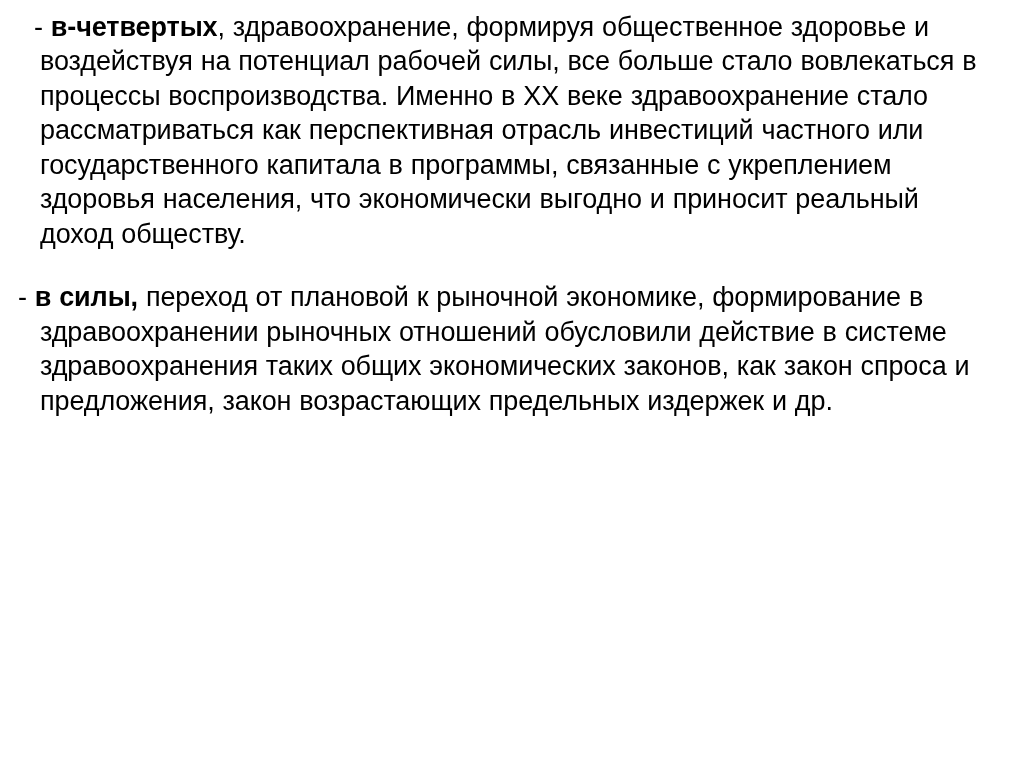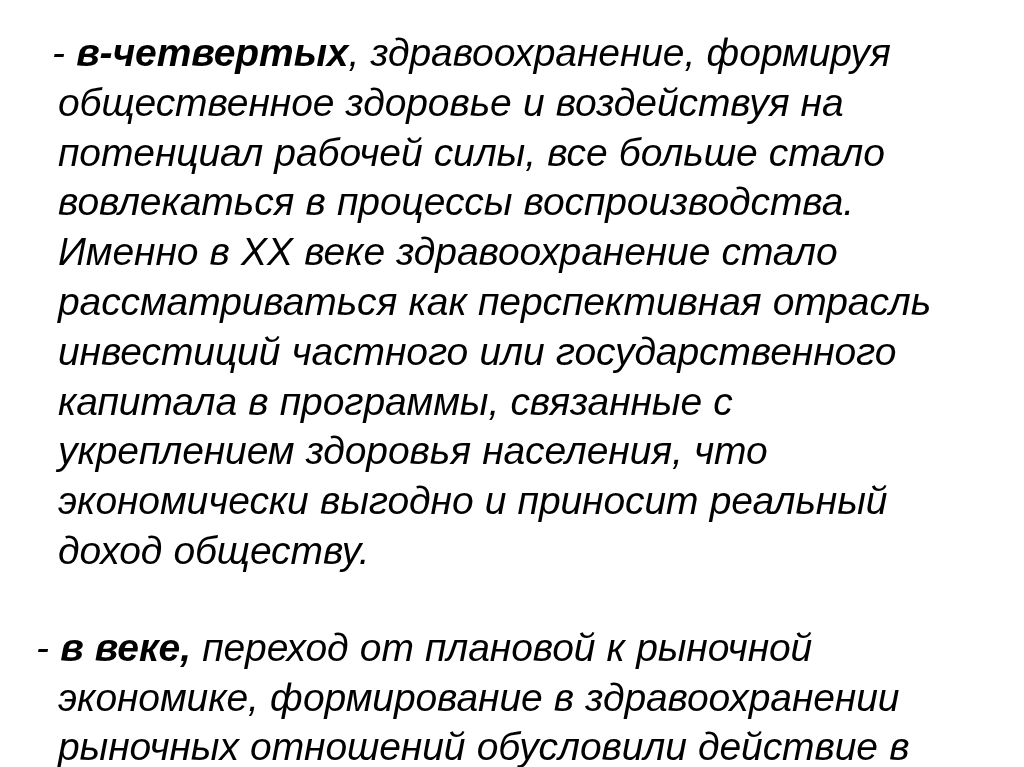--- a/index.html
+++ b/index.html
@@ -17,27 +17,26 @@
   .slide {
     width: 1024px;
     height: 767px;
     box-sizing: border-box;
     padding: 10px 40px 0 18px;
     display: flex;
     flex-direction: column;
     justify-content: flex-start;
   }
   .para {
-    font-size: 39px;
+    font-size: 27px;
     line-height: 1.277;
     letter-spacing: -0.1px;
     text-indent: 0;
-    margin: 18px;
+    margin: 0;
     word-spacing: 0.5px;
-    font-style: italic;
   }
   .para-1 {
     padding-left: 22px;
     text-indent: -6px;
   }
   .para-2 {
     padding-left: 22px;
     text-indent: -22px;
     margin-top: 29px;
   }
@@ -51,16 +50,16 @@
 </head>
 <body>
 
 <div class="slide">
 
   <p class="para para-1">
     <span class="dash">- </span><span class="lead">в-четвертых</span><span>, здравоохранение, формируя общественное здоровье и воздействуя на потенциал рабочей силы, все больше стало вовлекаться в процессы    воспроизводства. Именно в ХХ веке здравоохранение стало рассматриваться как перспективная отрасль инвестиций частного  или государственного капитала в программы, связанные с укреплением здоровья населения, что экономически выгодно и приносит реальный доход обществу.</span>
   </p>
 
   <p class="para para-2">
-    <span class="dash">- </span><span class="lead">в веке,</span><span> переход от плановой к рыночной экономике, формирование в здравоохранении рыночных отношений обусловили действие в системе здравоохранения таких общих экономических законов, как закон спроса и предложения, закон возрастающих  предельных издержек и др.</span>
+    <span class="dash">- </span><span class="lead">в силы,</span><span> переход от плановой к рыночной экономике, формирование в здравоохранении рыночных отношений обусловили действие в системе здравоохранения таких общих экономических законов, как закон спроса и предложения, закон возрастающих  предельных издержек и др.</span>
   </p>
 
 </div>
 
 </body></html>

